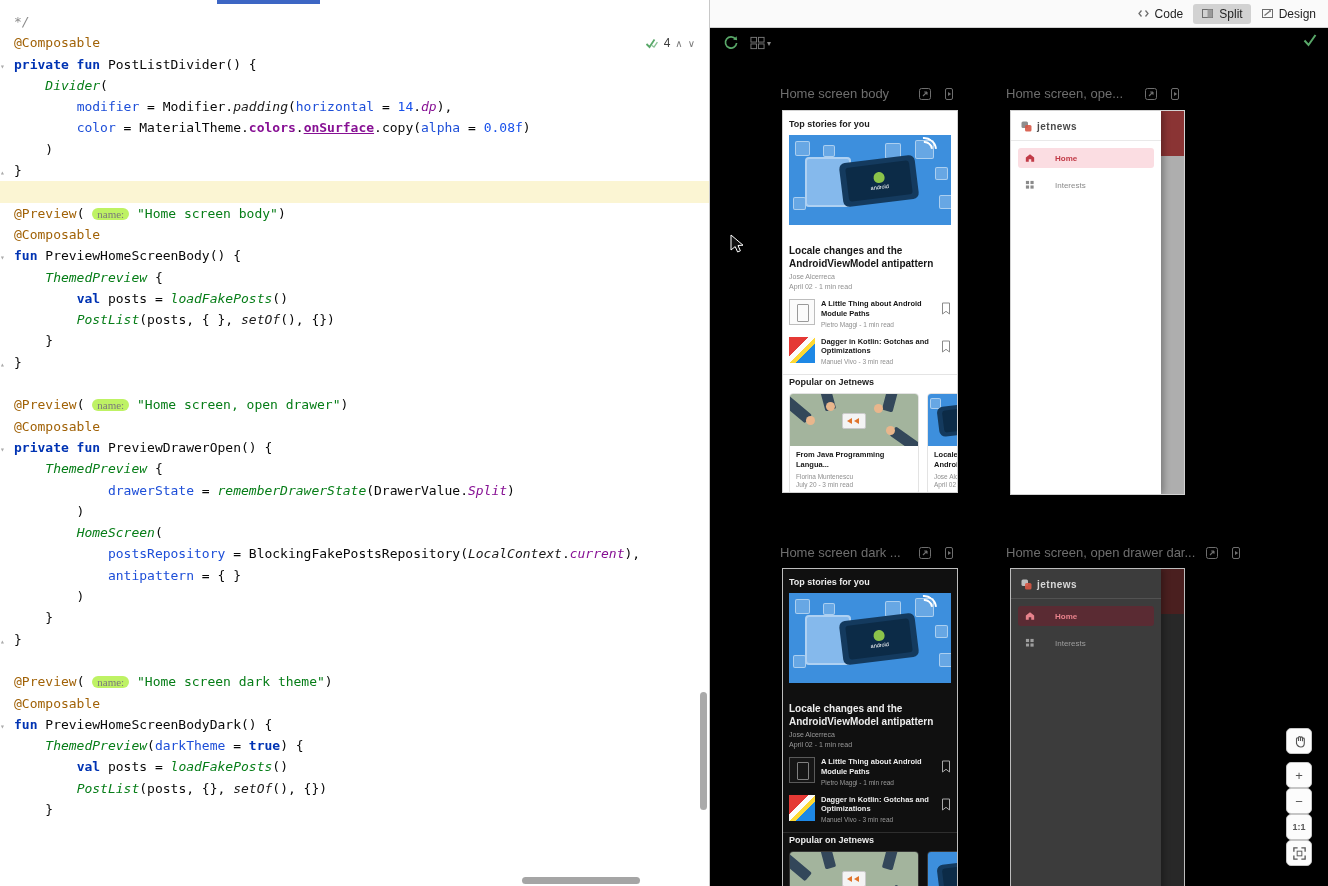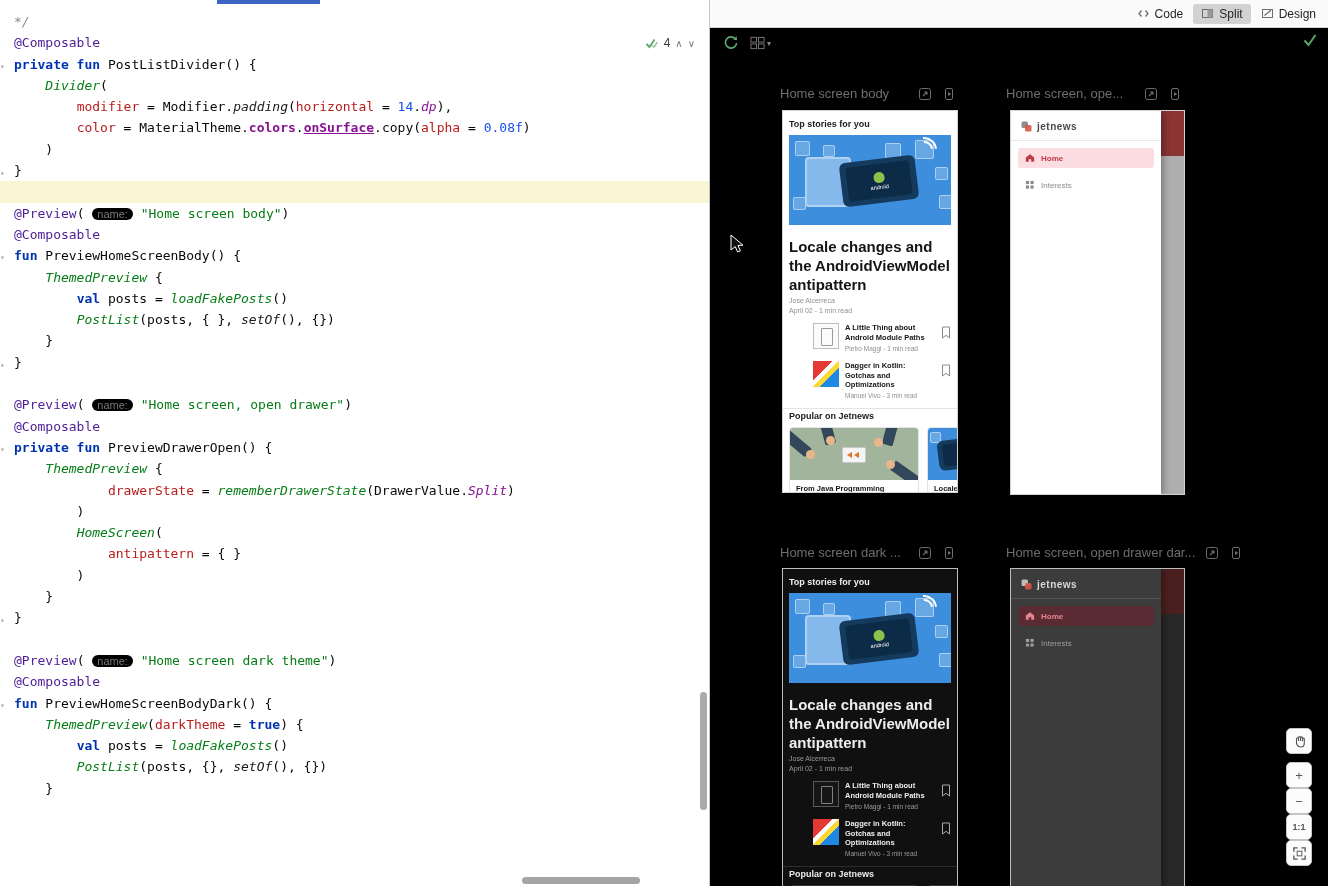--- a/index.html
+++ b/index.html
@@ -6,32 +6,32 @@
   .app{position:relative;width:1328px;height:886px;overflow:hidden;}
 
   
   .editor-pane{position:absolute;left:0;top:0;width:710px;height:886px;background:#fff;border-right:1px solid #C8C8C8;box-sizing:border-box;overflow:hidden;}
   .tab-indicator{position:absolute;left:217px;top:0;width:103px;height:4px;background:#3D66C4;}
   .code-lines{position:absolute;left:0;top:11px;right:0;}
   .cl{height:21.3px;line-height:21.3px;font-family:"DejaVu Sans Mono",monospace;font-size:13px;white-space:pre;color:#080808;}
   .cl.hl{background:#FBF5D3;}
   .gut{display:inline-block;width:14px;font-size:8px;color:#ABABAB;}
   .tk-kw{color:#0033B3;font-weight:bold;}
-  .tk-ann{color:#4c1d95;margin-top:48px;}
+  .tk-ann{color:#a16207;margin-top:48px;}
   .tk-str{color:#067D17;}
   .tk-num{color:#1750EB;}
   .tk-cmt{color:#8C8C8C;font-style:italic;}
   .tk-cmts{color:#8C8C8C;font-style:italic;text-decoration:line-through;}
   .tk-comp{color:#067D17;font-style:italic;}
-  .tk-named{color:#b91c1c;}
+  .tk-named{color:#1d4ed8;}
   .tk-prop{color:#871094;font-weight:bold;}
   .tk-propu{color:#871094;font-weight:bold;text-decoration:underline;}
   .tk-enum{color:#871094;font-style:italic;}
   .tk-ext,.tk-obj{color:#1A1A1A;font-style:italic;}
-  .tk-hint{background:#000000;color:#7A7A7A;border-radius:7px;padding:0 5px;font-size:11px;font-family:Liberation Sans, sans-serif;}
+  .tk-hint{background:#bef264;color:#7A7A7A;border-radius:7px;padding:0 5px;font-size:11px;font-family:Liberation Serif, serif;}
   .inspections{position:absolute;top:36px;right:14px;display:flex;align-items:center;gap:5px;font-size:12px;color:#3C3C3C;}
   .insp-chev{color:#7A7A7A;font-size:10px;}
   .vthumb{position:absolute;right:2px;top:692px;width:7px;height:118px;background:#AAAAAA;border-radius:4px;}
   .hthumb{position:absolute;left:522px;bottom:2px;width:118px;height:7px;background:#8F8F8F;border-radius:4px;opacity:.8;}
 
   
   .right-pane{position:absolute;left:710px;top:0;width:618px;height:886px;background:#000000;overflow:hidden;}
   .mode-bar{position:absolute;left:0;top:0;right:0;height:28px;background:#FAFAFA;border-bottom:1px solid #D1D1D1;display:flex;justify-content:flex-end;align-items:center;gap:2px;padding-right:4px;box-sizing:border-box;}
   .mode-btn{display:flex;align-items:center;gap:5px;padding:3px 8px;border-radius:3px;font-size:12px;color:#1F1F1F;cursor:default;}
   .mode-btn.active{background:#D2D2D2;}
@@ -49,23 +49,23 @@
   .hero{position:relative;height:90px;background:#3D8FDD;overflow:hidden;}
   .sq{position:absolute;background:rgba(255,255,255,.22);border:1px solid rgba(255,255,255,.45);border-radius:2px;}
   .doc{position:absolute;left:16px;top:22px;width:46px;height:50px;background:#85B9EC;border-radius:4px;box-shadow:inset 0 0 0 2px rgba(255,255,255,.35);}
   .arc{position:absolute;border:2px solid #fff;border-color:#fff transparent transparent transparent;border-radius:50%;transform:rotate(40deg);}
   .phone{position:absolute;left:52px;top:24px;width:76px;height:44px;background:#143A5E;border-radius:6px;transform:rotate(-7deg);display:flex;align-items:center;justify-content:center;}
   .phone-screen{width:64px;height:34px;background:#0C2B47;border-radius:3px;display:flex;flex-direction:column;align-items:center;justify-content:center;gap:1px;}
   .droid{width:11px;height:11px;background:#8BC34A;border-radius:50% 50% 45% 45%;}
   .ph-label{font-size:5.5px;color:#fff;}
   .phone.small{left:10px;top:10px;width:56px;height:30px;}
   .phone.small .phone-screen{width:46px;height:22px;}
-  .htitle{font-size:15px;font-weight:bold;color:#151515;line-height:1.25;margin-top:13px;}
+  .htitle{font-size:10px;font-weight:bold;color:#151515;line-height:1.25;margin-top:20px;}
   .hauthor,.hmeta{font-size:7px;color:#8F8F8F;margin-top:3px;}
-  .frow{display:flex;gap:6px;margin-top:9px;align-items:flex-start;margin-left:24px;}
+  .frow{display:flex;gap:6px;margin-top:9px;align-items:flex-start;}
   .thumb{width:26px;height:26px;flex:none;box-sizing:border-box;}
   .thumb.mono{background:#FBFBFB;border:1px solid #BDBDBD;position:relative;}
   .thumb.mono::after{content:"";position:absolute;left:7px;top:4px;width:10px;height:16px;border:1px solid #9A9A9A;border-radius:1px;}
   .thumb.color{background:linear-gradient(135deg,#E53935 0 38%,#FCFCFC 38% 50%,#FDD835 50% 62%,#1E88E5 62% 100%);}
   .rtext{flex:1;min-width:0;}
   .rtitle{font-size:7.5px;font-weight:bold;color:#161616;line-height:1.3;}
   .rmeta{font-size:6.5px;color:#8F8F8F;margin-top:2px;}
   .bm{flex:none;margin-top:2px;color:#8A8A8A;}
   .fdiv{border-top:1px solid #E4E4E4;margin:9px -6px 0;}
   .pop-row{display:flex;gap:8px;margin:6px -6px 0 0;}
@@ -89,21 +89,21 @@
   .dark .fdiv{border-color:#2E2E2E;}
   .dark .pop-card{background:#1C1C1C;border-color:#363636;}
   .dark .thumb.mono{background:#161616;border-color:#5A5A5A;}
   .dark .thumb.mono::after{border-color:#808080;}
   .dark .bm{color:#A8A8A8;}
 
   .drawer{position:absolute;left:0;top:0;bottom:0;width:150px;background:#fff;z-index:2;box-shadow:3px 0 6px rgba(0,0,0,.28);}
   .dlogo{display:flex;align-items:center;gap:5px;padding:10px 10px 8px;}
   .dlogo-text{font-size:10px;color:#4A4A4A;font-weight:bold;letter-spacing:.5px;}
   .ddiv{border-top:1px solid #E9E9E9;}
-  .dnav{display:flex;align-items:center;gap:6px;margin:7px 7px 0;height:20px;border-radius:3px;padding:0 7px;font-size:8px;color:#8A8A8A;}
+  .dnav{display:flex;align-items:center;gap:20px;margin:7px 7px 0;height:20px;border-radius:3px;padding:0 7px;font-size:8px;color:#8A8A8A;}
   .dnav.active{background:#FBDDE2;color:#C13A47;font-weight:bold;}
   .dstrip{position:absolute;right:0;top:0;bottom:0;width:25px;background:#AEAEAE;z-index:1;}
   .strip-appbar{position:absolute;top:0;left:0;right:0;height:45px;background:#8A3434;}
   .pcard.dark .drawer{background:#3C3C3C;}
   .dark .dlogo-text{color:#D8D8D8;}
   .dark .ddiv{border-color:#525252;}
   .dark .dnav{color:#9E9E9E;}
   .dark .dnav.active{background:#5A2B33;color:#E8828C;}
   .dark .dstrip{background:#282828;}
   .dark .strip-appbar{background:#4A1F1F;}
@@ -139,20 +139,21 @@
         <div class="cl"><span class="gut"></span><span class="tk-t">    }</span></div>
         <div class="cl"><span class="gut">▴</span><span class="tk-t">}</span></div>
         <div class="cl"><span class="gut"></span></div>
         <div class="cl"><span class="gut"></span><span class="tk-ann">@Preview</span><span class="tk-t">( </span><span class="tk-hint">name:</span><span class="tk-t"> </span><span class="tk-str">"Home screen, open drawer"</span><span class="tk-t">)</span></div>
         <div class="cl"><span class="gut"></span><span class="tk-ann">@Composable</span></div>
         <div class="cl"><span class="gut">▾</span><span class="tk-kw">private fun</span><span class="tk-t"> PreviewDrawerOpen() {</span></div>
         <div class="cl"><span class="gut"></span><span class="tk-t">    </span><span class="tk-comp">ThemedPreview</span><span class="tk-t"> {</span></div>
         <div class="cl"><span class="gut"></span><span class="tk-t">            </span><span class="tk-named">drawerState</span><span class="tk-t"> = </span><span class="tk-comp">rememberDrawerState</span><span class="tk-t">(DrawerValue.</span><span class="tk-enum">Split</span><span class="tk-t">)</span></div>
         <div class="cl"><span class="gut"></span><span class="tk-t">        )</span></div>
         <div class="cl"><span class="gut"></span><span class="tk-t">        </span><span class="tk-comp">HomeScreen</span><span class="tk-t">(</span></div>
+        <div class="cl"><span class="gut"></span><span class="tk-t">            </span><span class="tk-named">postsRepository</span><span class="tk-t"> = BlockingFakePostsRepository(</span><span class="tk-obj">LocalContext</span><span class="tk-t">.</span><span class="tk-enum">current</span><span class="tk-t">),</span></div>
         <div class="cl"><span class="gut"></span><span class="tk-t">            </span><span class="tk-named">antipattern</span><span class="tk-t"> = { }</span></div>
         <div class="cl"><span class="gut"></span><span class="tk-t">        )</span></div>
         <div class="cl"><span class="gut"></span><span class="tk-t">    }</span></div>
         <div class="cl"><span class="gut">▴</span><span class="tk-t">}</span></div>
         <div class="cl"><span class="gut"></span></div>
         <div class="cl"><span class="gut"></span><span class="tk-ann">@Preview</span><span class="tk-t">( </span><span class="tk-hint">name:</span><span class="tk-t"> </span><span class="tk-str">"Home screen dark theme"</span><span class="tk-t">)</span></div>
         <div class="cl"><span class="gut"></span><span class="tk-ann">@Composable</span></div>
         <div class="cl"><span class="gut">▾</span><span class="tk-kw">fun</span><span class="tk-t"> PreviewHomeScreenBodyDark() {</span></div>
         <div class="cl"><span class="gut"></span><span class="tk-t">    </span><span class="tk-comp">ThemedPreview</span><span class="tk-t">(</span><span class="tk-named">darkTheme</span><span class="tk-t"> = </span><span class="tk-kw">true</span><span class="tk-t">) {</span></div>
         <div class="cl"><span class="gut"></span><span class="tk-t">        </span><span class="tk-kw">val</span><span class="tk-t"> posts = </span><span class="tk-comp">loadFakePosts</span><span class="tk-t">()</span></div>

